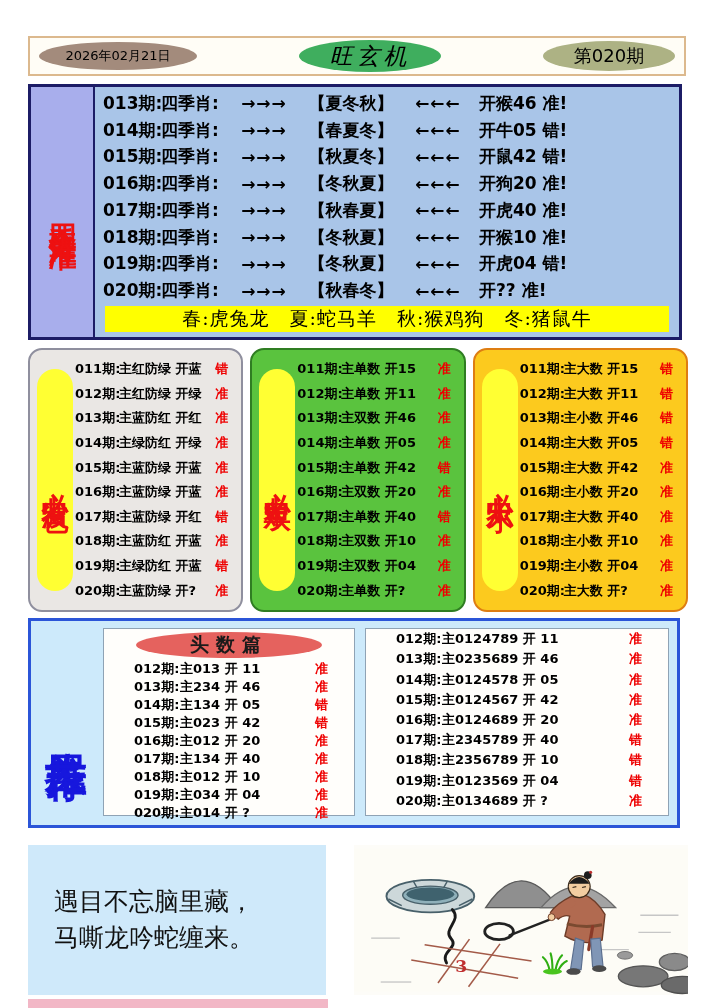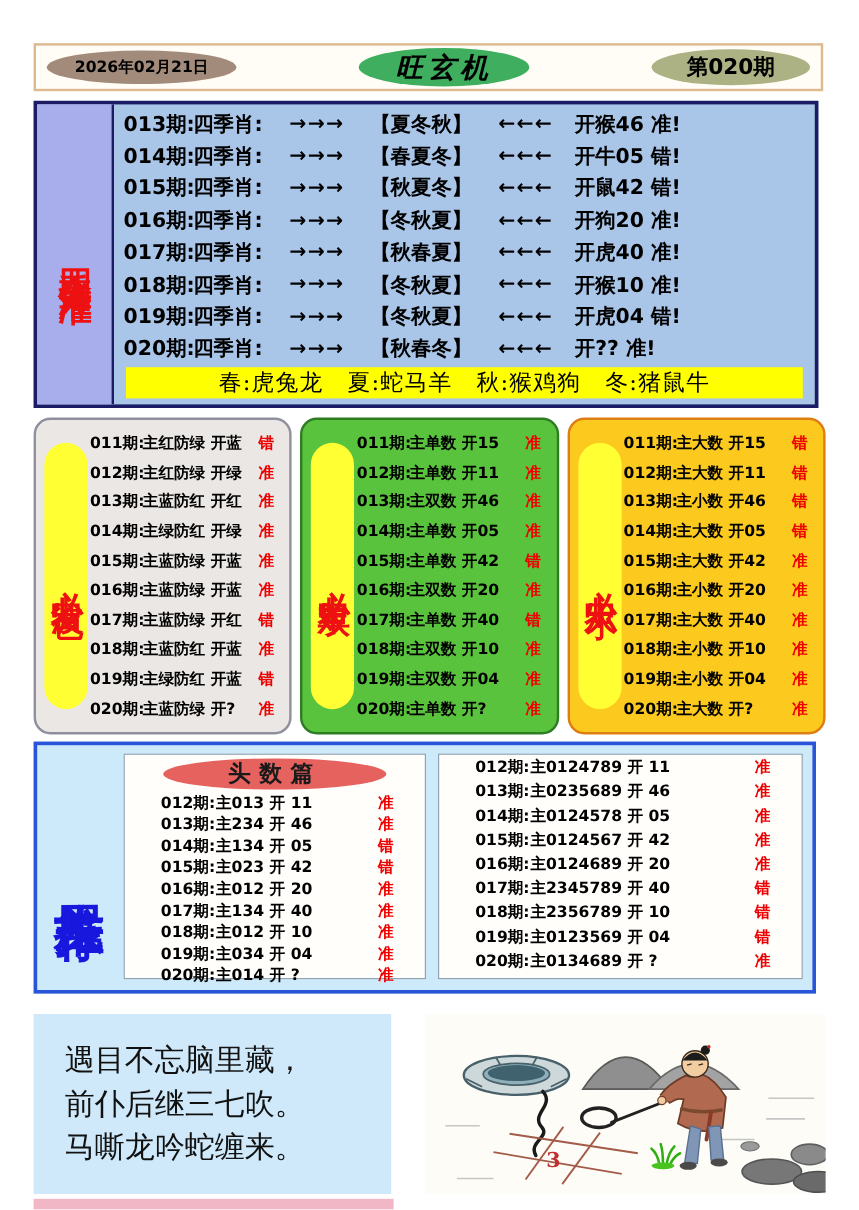--- a/index.html
+++ b/index.html
@@ -10,21 +10,21 @@
   }
   .abs{position:absolute;}
 
   
   .header{
     left:28px;top:36px;width:636px;height:36px;
     border:2px solid #dcb98e;background:#fffdf6;
     display:flex;align-items:center;justify-content:space-between;
     padding:0 9px;
   }
-  .oval{border-radius:50%;display:flex;align-items:center;justify-content:center;font-weight:bold;}
+  .oval{border-radius:50%;display:flex;align-items:center;justify-content:center;font-weight:normal;}
   .oval-date{width:158px;height:28px;background:#a38b7c;font-size:13px;}
   .oval-title{width:142px;height:32px;background:#3fae5e;font-size:23px;
     font-family:"DejaVu Serif","Liberation Serif",serif;font-style:italic;letter-spacing:4px;}
   .oval-issue{width:132px;height:30px;background:#adb284;font-size:18px;}
 
   
   .season{
     left:28px;top:84px;width:654px;height:256px;box-sizing:border-box;
     background:#a9c5e8;border:3px solid #1c1c66;display:flex;
   }
@@ -520,21 +520,20 @@
         </div>
     </div>
   </div>
 </div>
 
 <div class="abs bottom">
   <div class="poem">
 
       <div class="poem-line">遇目不忘脑里藏，</div>
 
-      <div class="poem-line">前仆后继三七吹。</div>
 
 
       <div class="poem-line">马嘶龙吟蛇缠来。</div>
     </div>
   <div class="art">
     <svg viewBox="0 0 350 150" preserveAspectRatio="xMidYMid meet">
       <rect x="0" y="0" width="350" height="150" fill="#fdfcf6"></rect>
 
       <path d="M138,62 Q175,6 214,62 Z" fill="#8f8f8f" stroke="#5a5a5a" stroke-width="1.5"></path>
       <path d="M196,62 Q234,18 274,62 Z" fill="#a3a3a3" stroke="#6a6a6a" stroke-width="1.5"></path>

